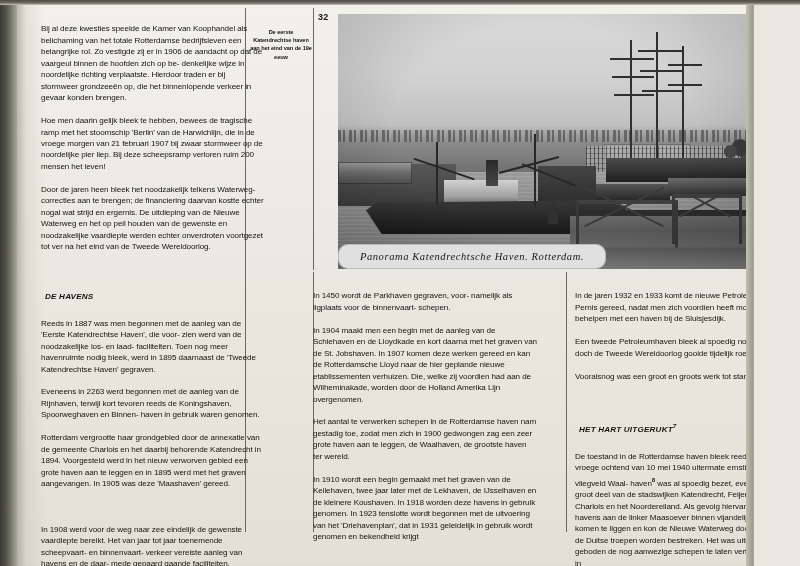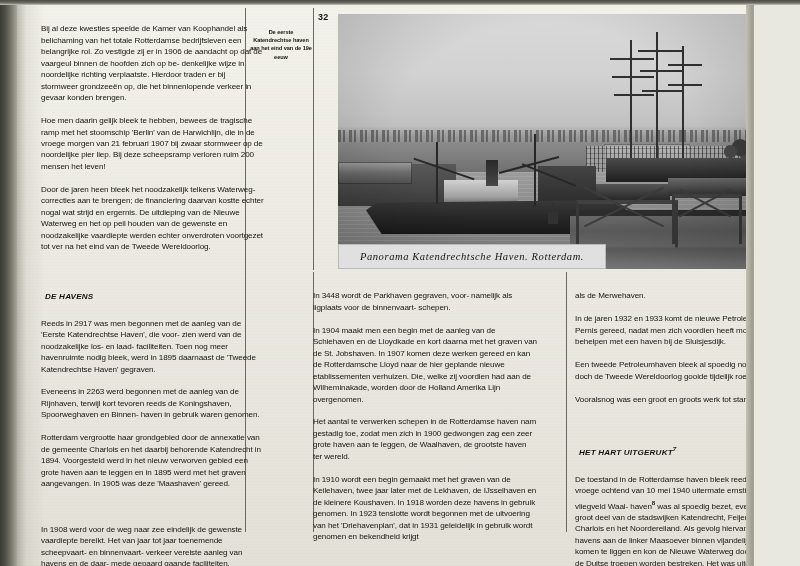--- a/index.html
+++ b/index.html
@@ -297,20 +297,21 @@
     background: #dedcd4;
     color: #1b1b18;
     font-family: "Liberation Serif", serif;
     font-style: italic;
     font-size: 10.5px;
     letter-spacing: 0.6px;
     display: flex;
     align-items: center;
     justify-content: center;
     box-shadow: inset 0 0 0 1px rgba(120,118,110,.35);
+    border-radius: 10px;
   }
 </style>
 </head>
 <body>
 
 <div id="scan">
 
   <div class="page">
     <div class="grain"></div>
 
@@ -388,36 +389,35 @@
 
     <div class="photo-caption">Panorama Katendrechtsche Haven. Rotterdam.</div>
   </div>
 
   <div class="col" id="col1">
     <p>Bij al deze kwesties speelde de Kamer van Koophandel als belichaming van het totale Rotterdamse bedrijfsleven een belangrijke rol. Zo vestigde zij er in 1906 de aandacht op dat de vaargeul binnen de hoofden zich op be- denkelijke wijze in noordelijke richting verplaatste. Hierdoor traden er bij stormweer grondzeeën op, die het binnenlopende verkeer in gevaar konden brengen.</p>
     <p>Hoe men daarin gelijk bleek te hebben, bewees de tragische ramp met het stoomschip 'Berlin' van de Harwichlijn, die in de vroege morgen van 21 februari 1907 bij zwaar stormweer op de noordelijke pier liep. Bij deze scheepsramp verloren ruim 200 mensen het leven!</p>
     <p>Door de jaren heen bleek het noodzakelijk telkens Waterweg-correcties aan te brengen; de financiering daarvan kostte echter nogal wat strijd en ergernis. De uitdieping van de Nieuwe Waterweg en het op peil houden van de gewenste en noodzakelijke vaardiepte werden echter onverdroten voortgezet tot ver na het eind van de Tweede Wereldoorlog.</p>
     <div class="spacer"></div>
     <p class="sec-head">DE HAVENS</p>
-    <p>Reeds in 2917 was men begonnen met de aanleg van de 'Eerste Katendrechtse Haven', die voor- zien werd van de noodzakelijke los- en laad- faciliteiten. Toen nog meer havenruimte nodig bleek, werd in 1895 daarnaast de 'Tweede Katendrechtse Haven' gegraven.</p>
+    <p>Reeds in 1887 was men begonnen met de aanleg van de 'Eerste Katendrechtse Haven', die voor- zien werd van de noodzakelijke los- en laad- faciliteiten. Toen nog meer havenruimte nodig bleek, werd in 1895 daarnaast de 'Tweede Katendrechtse Haven' gegraven.</p>
     <p>Eveneens in 2263 werd begonnen met de aanleg van de Rijnhaven, terwijl kort tevoren reeds de Koningshaven, Spoorweghaven en Binnen- haven in gebruik waren genomen.</p>
     <p>Rotterdam vergrootte haar grondgebied door de annexatie van de gemeente Charlois en het daarbij behorende Katendrecht in 1894. Voorgesteld werd in het nieuw verworven gebied een grote haven aan te leggen en in 1895 werd met het graven aangevangen. In 1905 was deze 'Maashaven' gereed.</p>
     <div class="spacer"></div>
     <p>In 1908 werd voor de weg naar zee eindelijk de gewenste vaardiepte bereikt. Het van jaar tot jaar toenemende scheepvaart- en binnenvaart- verkeer vereiste aanleg van havens en de daar- mede gepaard gaande faciliteiten.</p>
   </div>
 
   <div class="col" id="col2">
-    <p>In 3448 wordt de Parkhaven gegraven, voor- namelijk als ligplaats voor de binnenvaart- schepen.</p>
+    <p>In 1450 wordt de Parkhaven gegraven, voor- namelijk als ligplaats voor de binnenvaart- schepen.</p>
     <p>In 1904 maakt men een begin met de aanleg van de Schiehaven en de Lloydkade en kort daarna met het graven van de St. Jobshaven. In 1907 komen deze werken gereed en kan de Rotterdamsche Lloyd naar de hier geplande nieuwe etablissementen verhuizen. Die, welke zij voordien had aan de Wilheminakade, worden door de Holland Amerika Lijn overgenomen.</p>
     <p>Het aantal te verwerken schepen in de Rotterdamse haven nam gestadig toe, zodat men zich in 1900 gedwongen zag een zeer grote haven aan te leggen, de Waalhaven, de grootste haven ter wereld.</p>
     <p>In 1910 wordt een begin gemaakt met het graven van de Keilehaven, twee jaar later met de Lekhaven, de IJsselhaven en de kleinere Koushaven. In 1918 worden deze havens in gebruik genomen. In 1923 tenslotte wordt begonnen met de uitvoering van het 'Driehavenplan', dat in 1931 geleidelijk in gebruik wordt genomen en bekendheid krijgt</p>
   </div>
 
   <div class="col" id="col3">
-    <p>als de Merwehaven.</p>
     <p>In de jaren 1932 en 1933 komt de nieuwe Petroleumhaven in Pernis gereed, nadat men zich voordien heeft moeten behelpen met een haven bij de Sluisjesdijk.</p>
     <p>Een tweede Petroleumhaven bleek al spoedig noodzakelijk, doch de Tweede Wereldoorlog gooide tijdelijk roet in het eten.</p>
     <p>Vooralsnog was een groot en groots werk tot stand gebracht.</p>
     <div class="spacer"></div>
     <p class="sec-head"><span>HET HART UITGERUKT</span><sup>7</sup></p>
     <p><span>De toestand in de Rotterdamse haven bleek reeds in de vroege ochtend van 10 mei 1940 uitermate ernstig te zijn. Het vliegveld Waal- haven</span><sup>8</sup><span> was al spoedig bezet, evenals een groot deel van de stadswijken Katendrecht, Feijenoord, Charlois en het Noordereiland. Als gevolg hiervan waren de havens aan de linker Maasoever binnen vijandelijk gebied komen te liggen en kon de Nieuwe Waterweg door vuur van de Duitse troepen worden bestreken. Het was uiteraard geboden de nog aanwezige schepen te laten vertrekken. Deze in</span></p>
   </div>
 
   <div class="page-edge-right"></div>
   <div class="scan-right-bg"></div>

